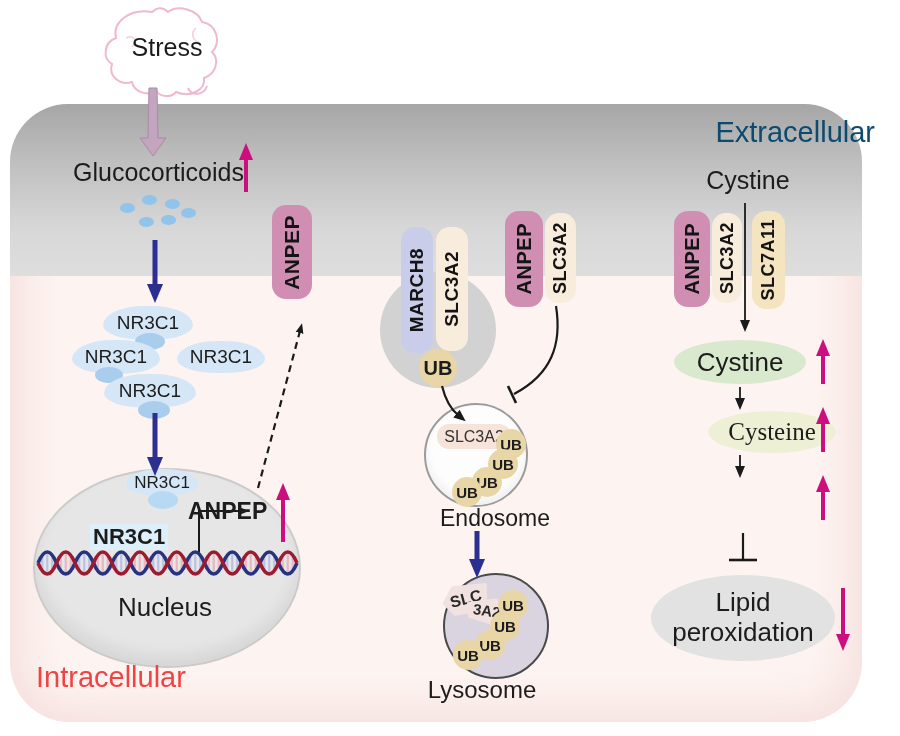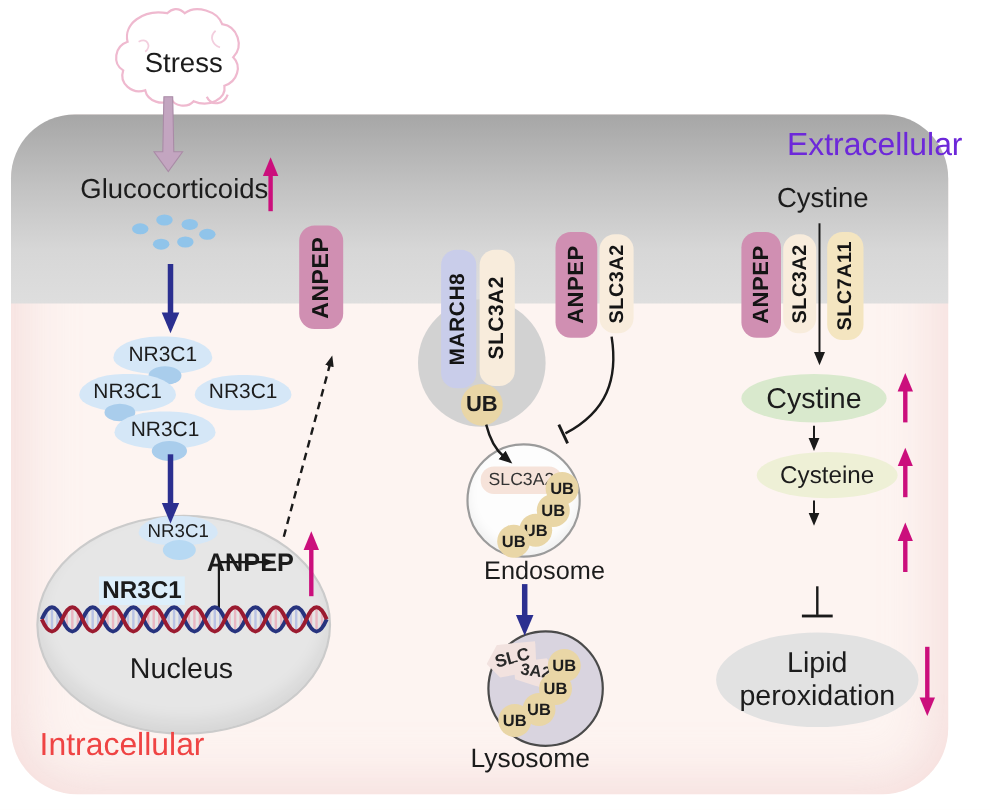--- a/index.html
+++ b/index.html
@@ -138,21 +138,21 @@
   <div class="pill-v" style="left:712px;top:213px;width:30px;height:90px;background:var(--c-pill_cream);font-size:18px;">
     <span>SLC3A2</span>
     </div>
   <div class="pill-v" style="left:752px;top:211px;width:33px;height:98px;background:var(--c-pill_wheat);font-size:18px;">
     <span>SLC7A11</span>
     </div>
 
   <div class="oval" style="left:674px;top:340px;width:132px;height:44px;background:var(--c-oval_green);font-size:26px;">
     <span>Cystine</span>
     </div>
-  <div class="oval" style="left:688px;top:411px;width:128px;height:42px;background:var(--c-oval_yellow);font-size:22px;">
+  <div class="oval" style="left:708px;top:411px;width:128px;height:42px;background:var(--c-oval_yellow);font-size:25px;font-family:Liberation Serif, serif;">
     <span>Cysteine</span>
     </div>
   <div class="oval" style="left:651px;top:575px;width:184px;height:86px;background:var(--c-oval_gray);font-size:26px;
        flex-direction:column;line-height:1.15;">
     <span>Lipid</span>
     <span>peroxidation</span>
     </div>
 
   <svg class="overlay" width="900" height="736" viewBox="0 0 900 736">
     <defs>
@@ -256,22 +256,22 @@
       <line x1="743" y1="533" x2="743" y2="559" stroke="#1a1a1a" stroke-width="2.2"></line>
       <line x1="729" y1="560" x2="757" y2="560" stroke="#1a1a1a" stroke-width="2.6"></line>
     </g>
 
     <line x1="823" y1="384" x2="823" y2="354" class="sMag" marker-end="url(#mMag)"></line>
     <line x1="823" y1="452" x2="823" y2="422" class="sMag" marker-end="url(#mMag)"></line>
     <line x1="823" y1="520" x2="823" y2="490" class="sMag" marker-end="url(#mMag)"></line>
     <line x1="843" y1="588" x2="843" y2="636" class="sMag" marker-end="url(#mMag)"></line>
   </svg>
 
-  <div class="lbl ctr" style="left:117px;top:43px;width:100px;font-size:25px;">Stress</div>
-  <div class="lbl" style="left:630px;top:116px;width:245px;font-size:29px;color:#6d28d9;text-align:right;">Extracellular</div>
+  <div class="lbl ctr" style="left:117px;top:33px;width:100px;font-size:25px;">Stress</div>
+  <div class="lbl" style="left:630px;top:116px;width:245px;font-size:29px;color:#0c4a6e;text-align:right;">Extracellular</div>
   <div class="lbl" style="left:36px;top:661px;font-size:29px;color:#ef4444;">Intracellular</div>
   <div class="lbl ctr" style="left:73px;top:158px;width:170px;font-size:25px;">Glucocorticoids</div>
   <div class="lbl" style="left:90px;top:524px;font-size:22px;font-weight:bold;background:#ddeffb;padding:0 3px;">NR3C1</div>
   <div class="lbl" style="left:188px;top:498px;font-size:23px;font-weight:bold;">ANPEP</div>
   <div class="lbl ctr" style="left:94px;top:592px;width:142px;font-size:26px;">Nucleus</div>
   <div class="lbl ctr" style="left:410px;top:505px;width:140px;font-size:23px;text-align:right;">Endosome</div>
   <div class="lbl ctr" style="left:412px;top:676px;width:140px;font-size:24px;">Lysosome</div>
   <div class="lbl ctr" style="left:688px;top:166px;width:120px;font-size:25px;">Cystine</div>
 
 </div>

